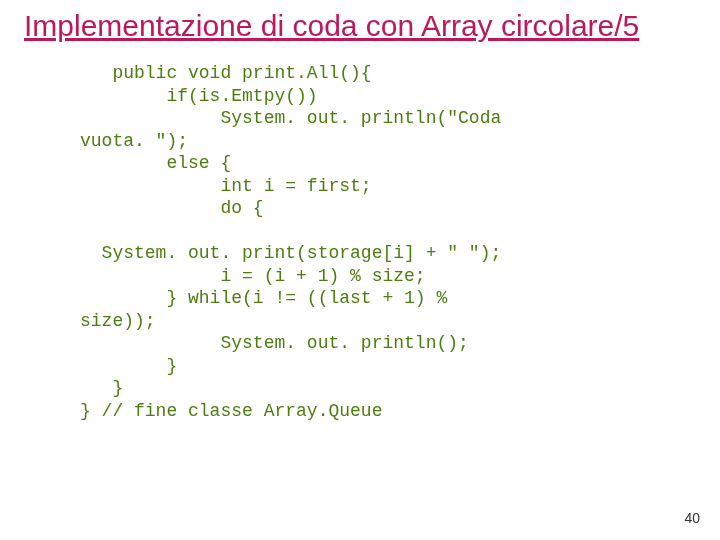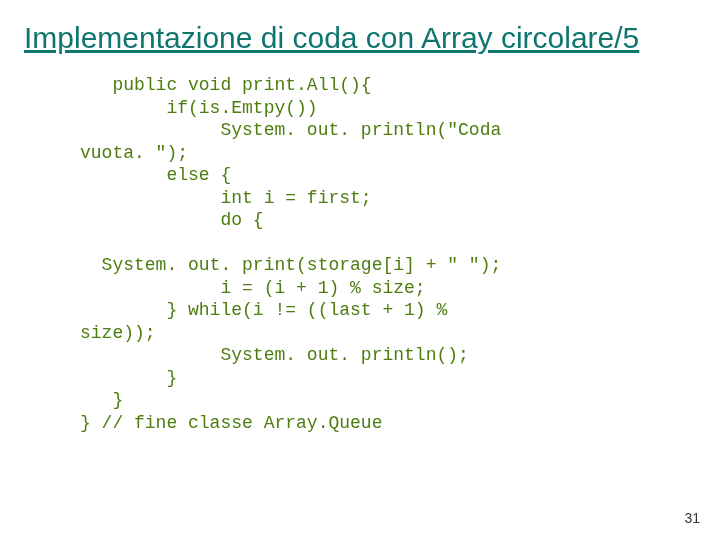--- a/index.html
+++ b/index.html
@@ -12,25 +12,25 @@
     position: relative;
     overflow: hidden;
   }
   .slide {
     padding: 8px 24px 0 24px;
     box-sizing: border-box;
     width: 100%;
     height: 100%;
   }
   .title {
-    color: #0f766e;
+    color: #be185d;
     font-size: 30px;
     line-height: 1.2;
     text-decoration: underline;
-    margin: 12px 0 18px 0;
+    margin: 0 0 18px 0;
     font-weight: normal;
   }
   .code {
     font-family: "Courier New", Courier, monospace;
     font-size: 18px;
     color: #4d7c0f;
     white-space: pre;
     line-height: 1.25;
     margin-left: 56px;
   }
@@ -58,13 +58,13 @@
 
   System. out. print(storage[i] + " ");
              i = (i + 1) % size;
         } while(i != ((last + 1) %
 size));
              System. out. println();
         }
    }
 } // fine classe Array.Queue</div>
 </div>
-<div class="pagenum">31</div>
+<div class="pagenum">40</div>
 
 </body></html>

